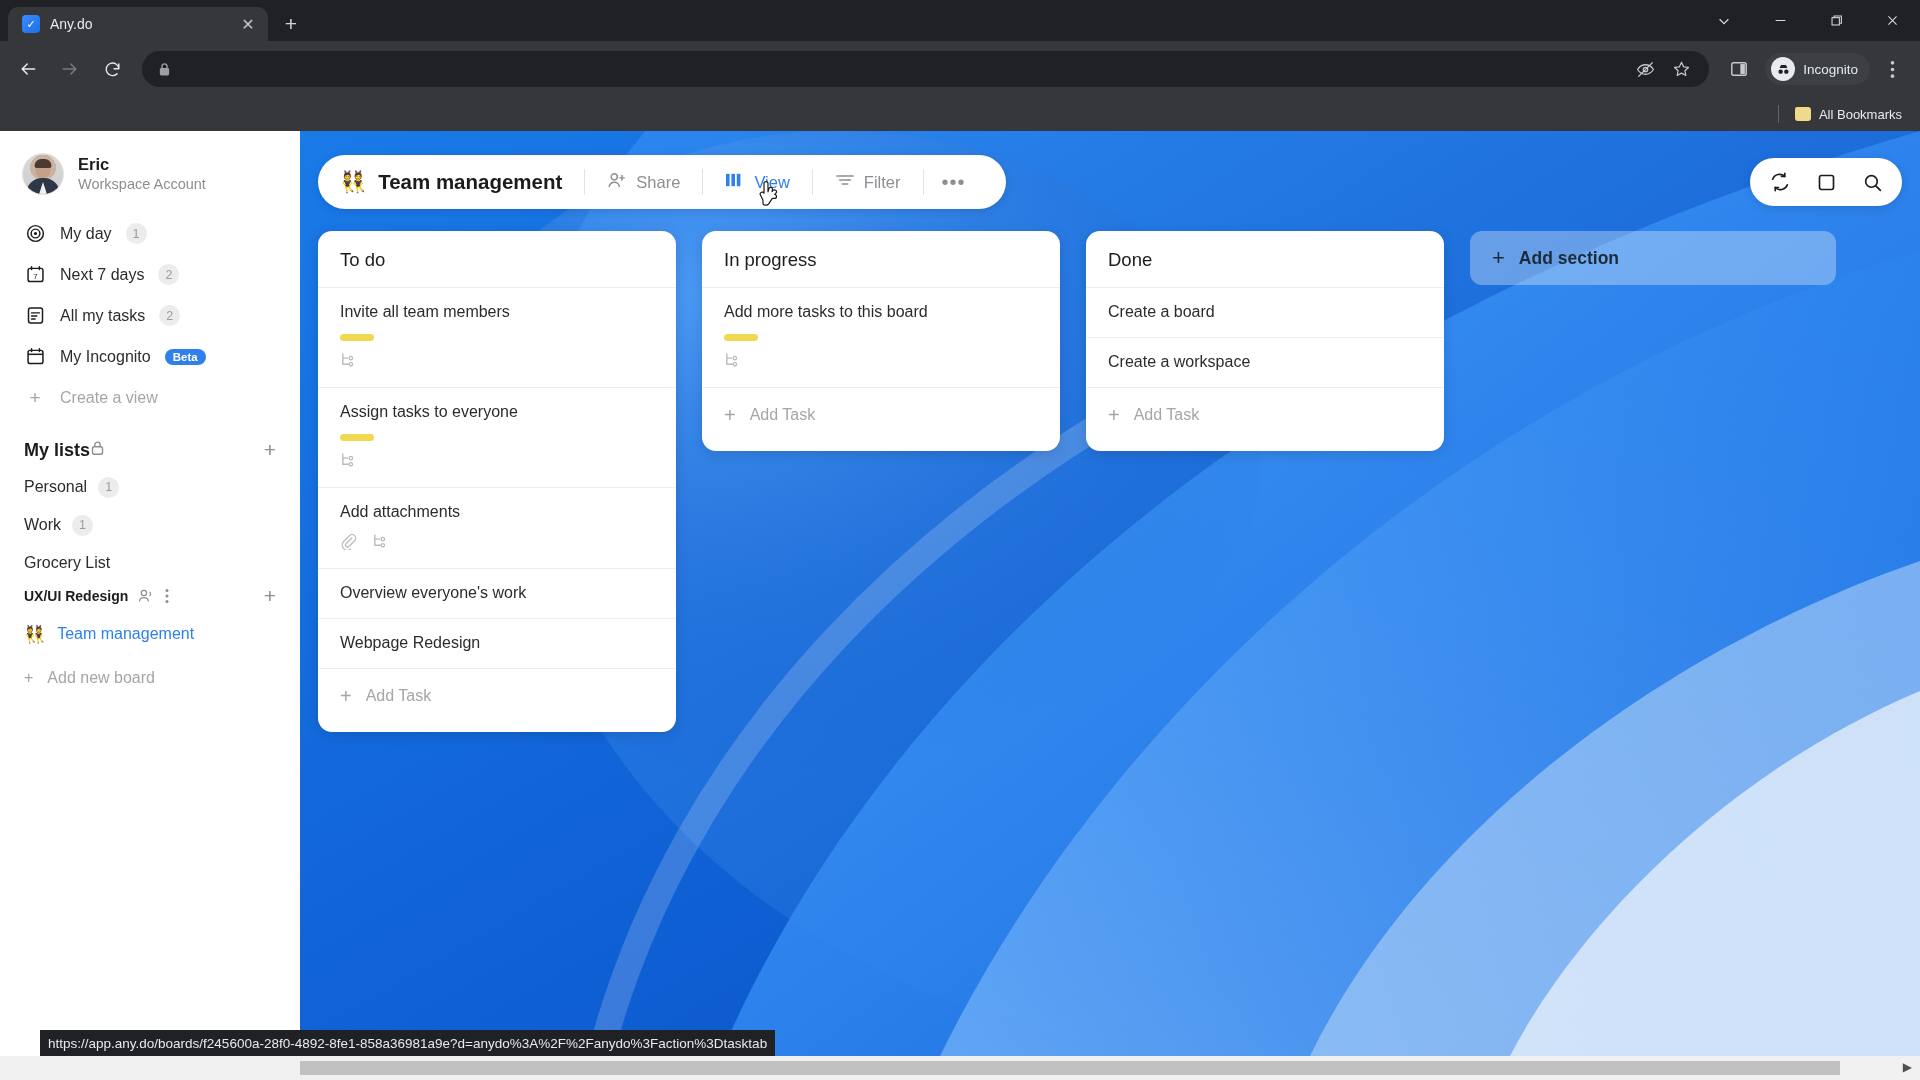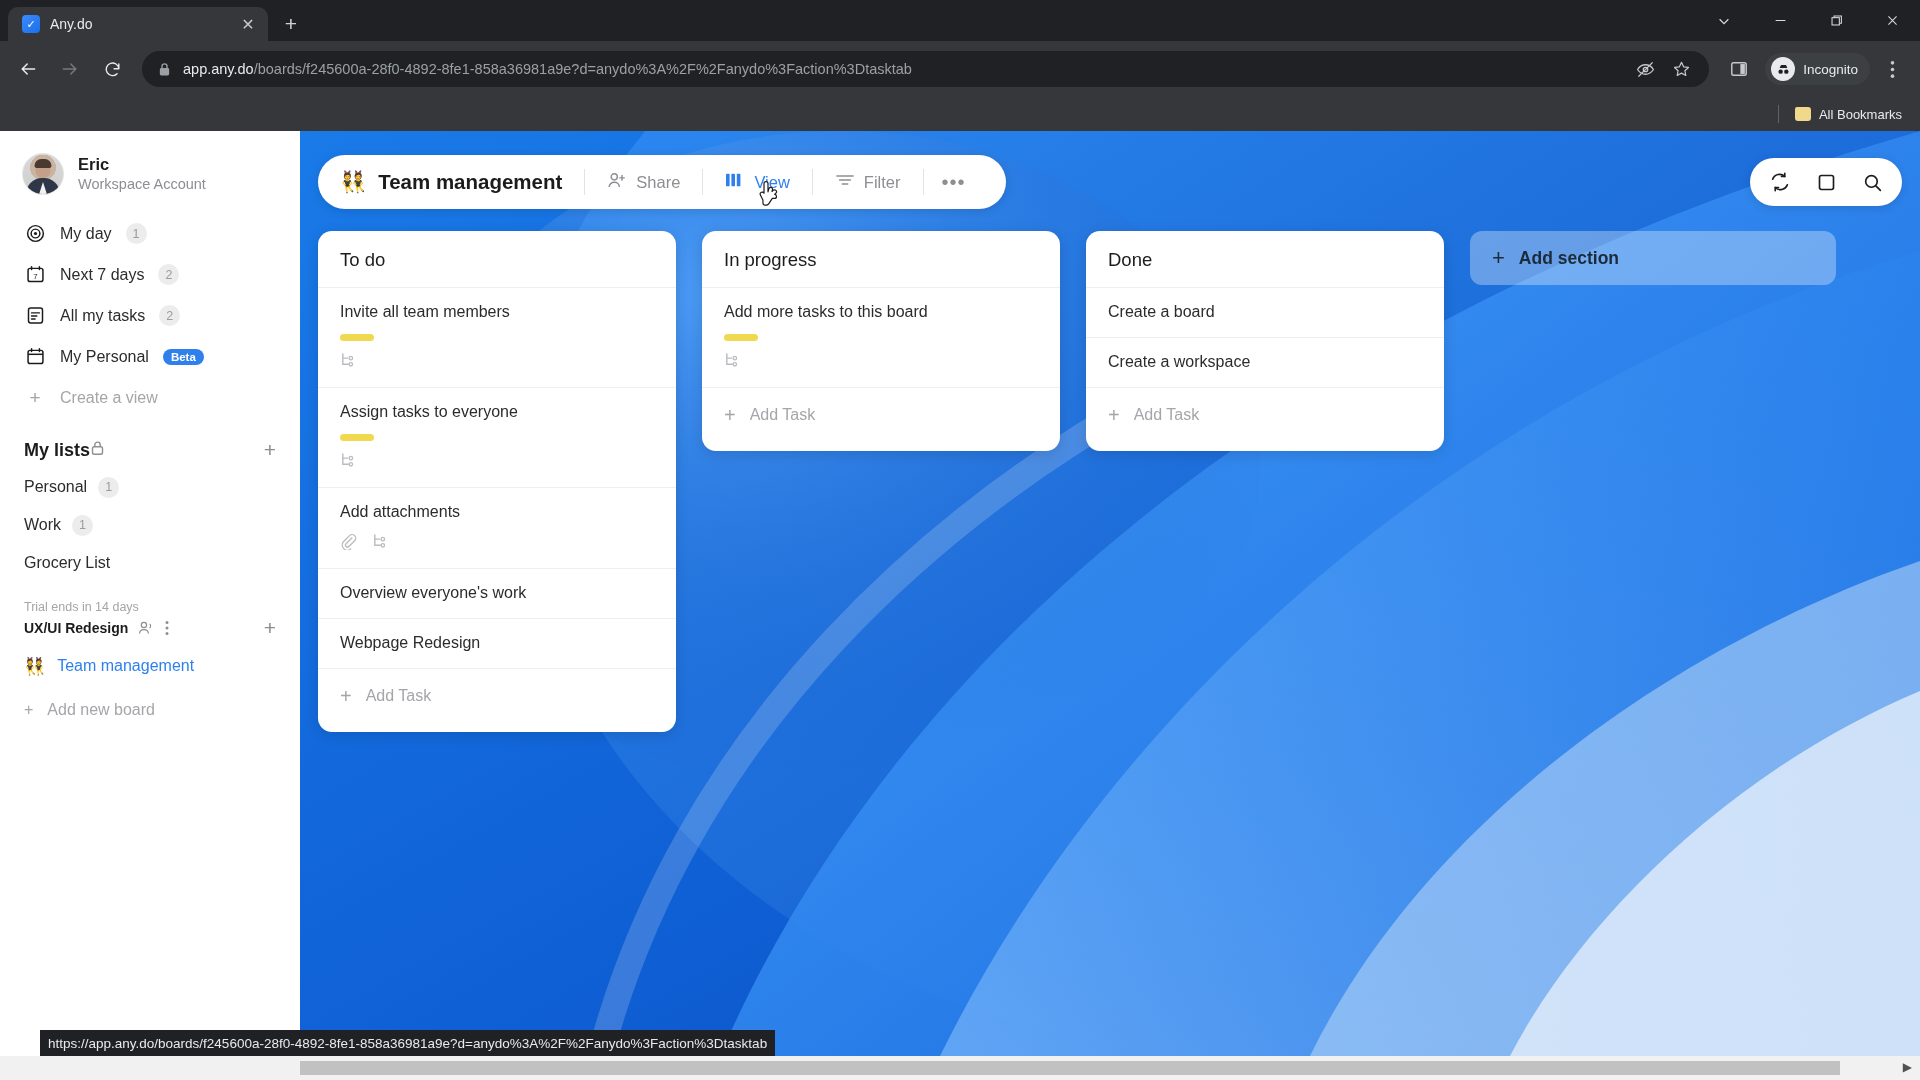--- a/index.html
+++ b/index.html
@@ -246,21 +246,20 @@
         </svg>
     </div>
 
     <div class="omnibox">
       <span class="lock-ico">
         <svg width="13" height="15" viewBox="0 0 14 16">
           <rect x="2" y="6.5" width="10" height="8" rx="1.6" fill="currentColor"></rect>
           <path d="M4.3 6.5V4.6a2.7 2.7 0 0 1 5.4 0v1.9" fill="none" stroke="currentColor" stroke-width="1.5"></path>
         </svg>
       </span>
-      <span class="url-text"><span class="host">app.any.do</span><span>/boards/f245600a-28f0-4892-8fe1-858a36981a9e?d=anydo%3A%2F%2Fanydo%3Faction%3Dtasktab</span></span>
 
       <span class="omni-right">
         <span class="tb-ico">
           <svg width="19" height="19" viewBox="0 0 24 24">
             <path d="M2 12s3.8-6 10-6 10 6 10 6-3.8 6-10 6S2 12 2 12z" fill="none" stroke="currentColor" stroke-width="1.6"></path>
             <circle cx="12" cy="12" r="2.8" fill="none" stroke="currentColor" stroke-width="1.6"></circle>
             <path d="M3 21L21 3" stroke="currentColor" stroke-width="1.7"></path>
           </svg>
         </span>
         <span class="tb-ico">
@@ -361,21 +360,21 @@
         </div>
 
         <div class="nav-item">
           <span class="ico">
             <svg width="21" height="21" viewBox="0 0 24 24">
               <rect x="3.5" y="5" width="17" height="15" rx="2.4" fill="none" stroke="#1c1c1e" stroke-width="1.7"></rect>
               <path d="M3.5 9.5h17" stroke="#1c1c1e" stroke-width="1.7"></path>
               <path d="M7.5 3v3.2M16.5 3v3.2" stroke="#1c1c1e" stroke-width="1.7" stroke-linecap="round"></path>
             </svg>
           </span>
-          <span>My Personal</span>
+          <span>My Incognito</span>
           <span class="badge-beta">Beta</span>
         </div>
 
         <div class="nav-item muted">
           <span class="ico plus">+</span>
           <span>Create a view</span>
         </div>
       </div>
 
       <div class="section-head">
@@ -394,21 +393,20 @@
         <span class="badge-count">1</span>
       </div>
       <div class="list-item">
         <span>Work</span>
         <span class="badge-count">1</span>
       </div>
       <div class="list-item">
         <span>Grocery List</span>
       </div>
 
-      <div class="trial">Trial ends in 14 days</div>
 
       <div class="ws-head">
         <span class="ws-title">UX/UI Redesign</span>
         <span class="ws-ico">
           <svg width="17" height="16" viewBox="0 0 20 18">
             <circle cx="7" cy="5.4" r="3.1" fill="none" stroke="#8e8e93" stroke-width="1.4"></circle>
             <path d="M1.8 15.6c0-3 2.4-4.8 5.2-4.8s5.2 1.8 5.2 4.8" fill="none" stroke="#8e8e93" stroke-width="1.4"></path>
             <path d="M13.5 4.3a2.6 2.6 0 0 1 0 4.6" fill="none" stroke="#8e8e93" stroke-width="1.3"></path>
           </svg>
         </span>

